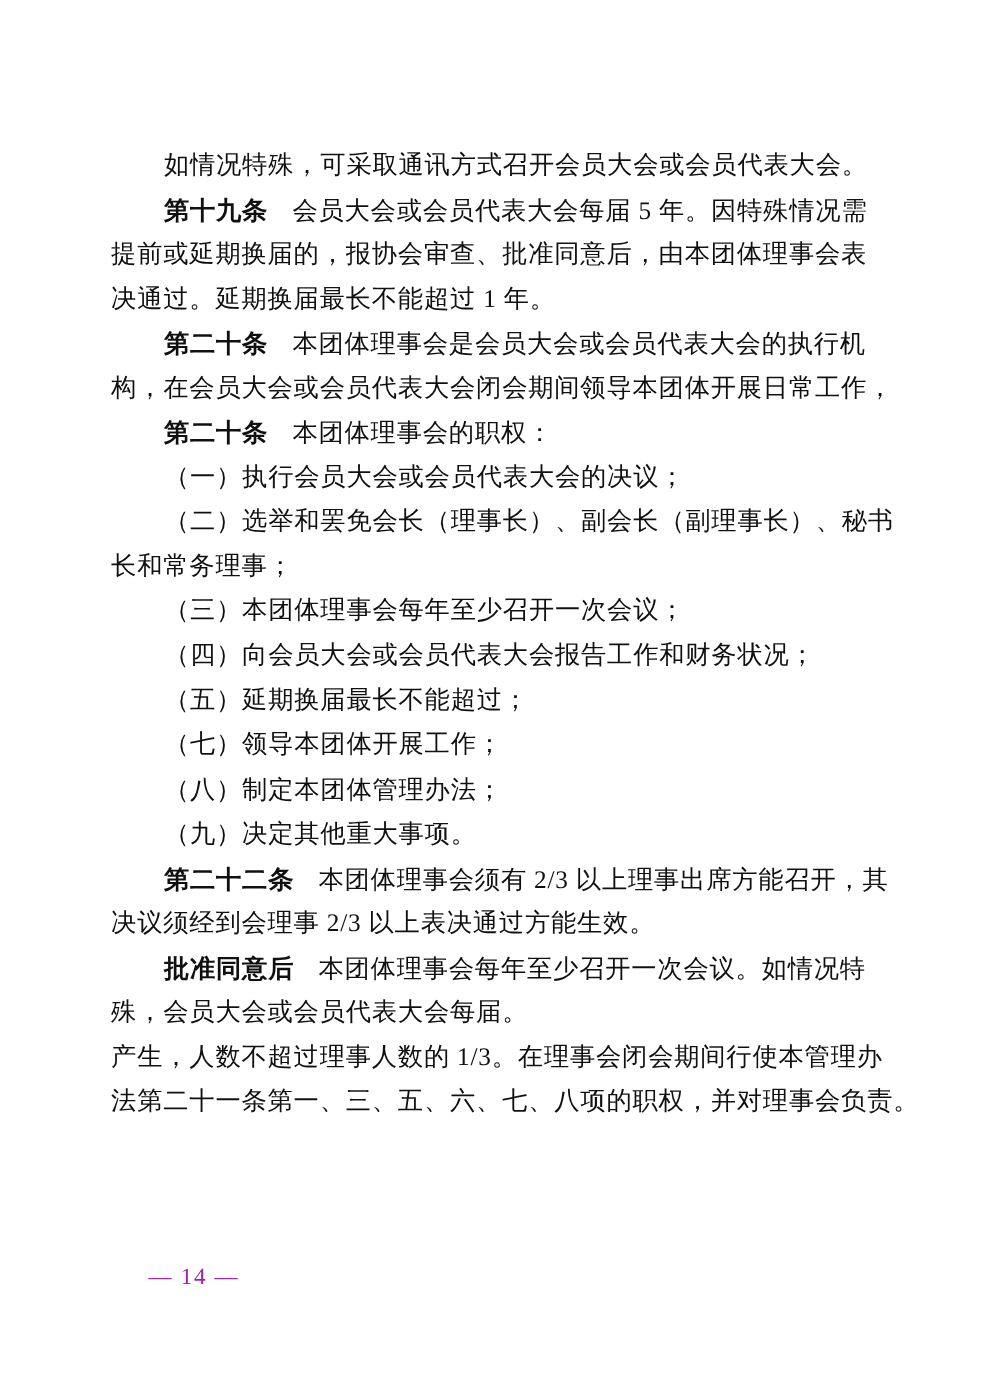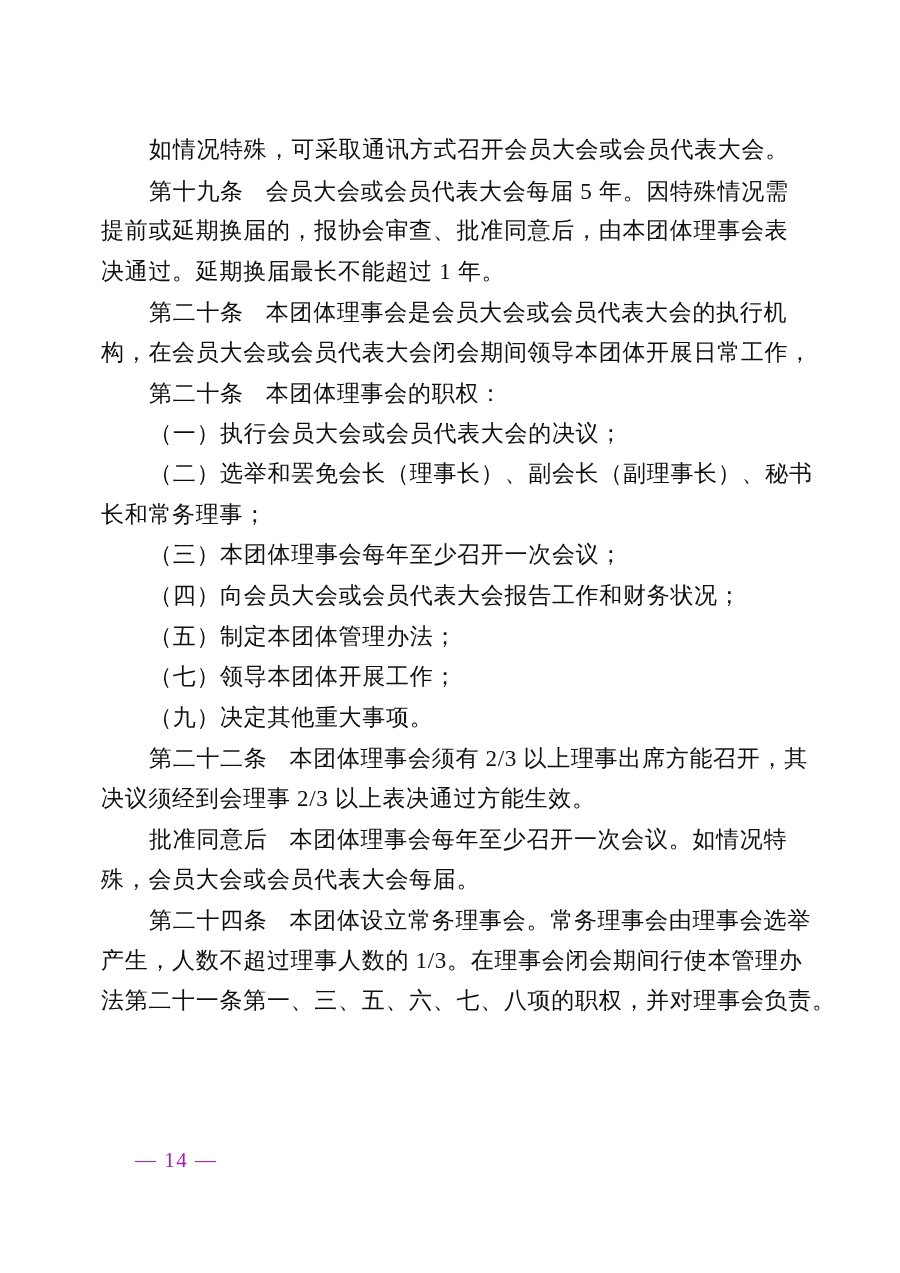--- a/index.html
+++ b/index.html
@@ -19,21 +19,21 @@
   }
   .text-line {
     height: 40.55px;
     line-height: 40.55px;
     font-size: 23px;
     letter-spacing: 0.7px;
     white-space: nowrap;
   }
   .text-line.indent { padding-left: 48px; }
   .article-head {
-    font-weight: normal;
+    font-weight: bold;
     font-family: "Liberation Sans", sans-serif;
     margin-right: 22px;
     margin-top: 13px;
   }
   .page-footer {
     position: absolute;
     left: 135px;
     top: 1147px;
     font-size: 21px;
     line-height: 26px;
@@ -50,25 +50,25 @@
     <div class="text-line"><span>提前或延期换届的，报协会审查、批准同意后，由本团体理事会表</span></div>
     <div class="text-line"><span>决通过。延期换届最长不能超过 1 年。</span></div>
     <div class="text-line indent"><span class="article-head">第二十条</span><span>本团体理事会是会员大会或会员代表大会的执行机</span></div>
     <div class="text-line"><span>构，在会员大会或会员代表大会闭会期间领导本团体开展日常工作，</span></div>
     <div class="text-line indent"><span class="article-head">第二十条</span><span>本团体理事会的职权：</span></div>
     <div class="text-line indent"><span>（一）执行会员大会或会员代表大会的决议；</span></div>
     <div class="text-line indent"><span>（二）选举和罢免会长（理事长）、副会长（副理事长）、秘书</span></div>
     <div class="text-line"><span>长和常务理事；</span></div>
     <div class="text-line indent"><span>（三）本团体理事会每年至少召开一次会议；</span></div>
     <div class="text-line indent"><span>（四）向会员大会或会员代表大会报告工作和财务状况；</span></div>
-    <div class="text-line indent"><span>（五）制定本团体管理办法；</span></div>
+    <div class="text-line indent"><span>（五）延期换届最长不能超过；</span></div>
     <div class="text-line indent"><span>（七）领导本团体开展工作；</span></div>
+    <div class="text-line indent"><span>（八）制定本团体管理办法；</span></div>
     <div class="text-line indent"><span>（九）决定其他重大事项。</span></div>
     <div class="text-line indent"><span class="article-head">第二十二条</span><span>本团体理事会须有 2/3 以上理事出席方能召开，其</span></div>
     <div class="text-line"><span>决议须经到会理事 2/3 以上表决通过方能生效。</span></div>
     <div class="text-line indent"><span class="article-head">批准同意后</span><span>本团体理事会每年至少召开一次会议。如情况特</span></div>
     <div class="text-line"><span>殊，会员大会或会员代表大会每届。</span></div>
-    <div class="text-line indent"><span class="article-head">第二十四条</span><span>本团体设立常务理事会。常务理事会由理事会选举</span></div>
     <div class="text-line"><span>产生，人数不超过理事人数的 1/3。在理事会闭会期间行使本管理办</span></div>
     <div class="text-line"><span>法第二十一条第一、三、五、六、七、八项的职权，并对理事会负责。</span></div>
   </div>
 
 <div class="page-footer">— 14 —</div>
 
 </body></html>

